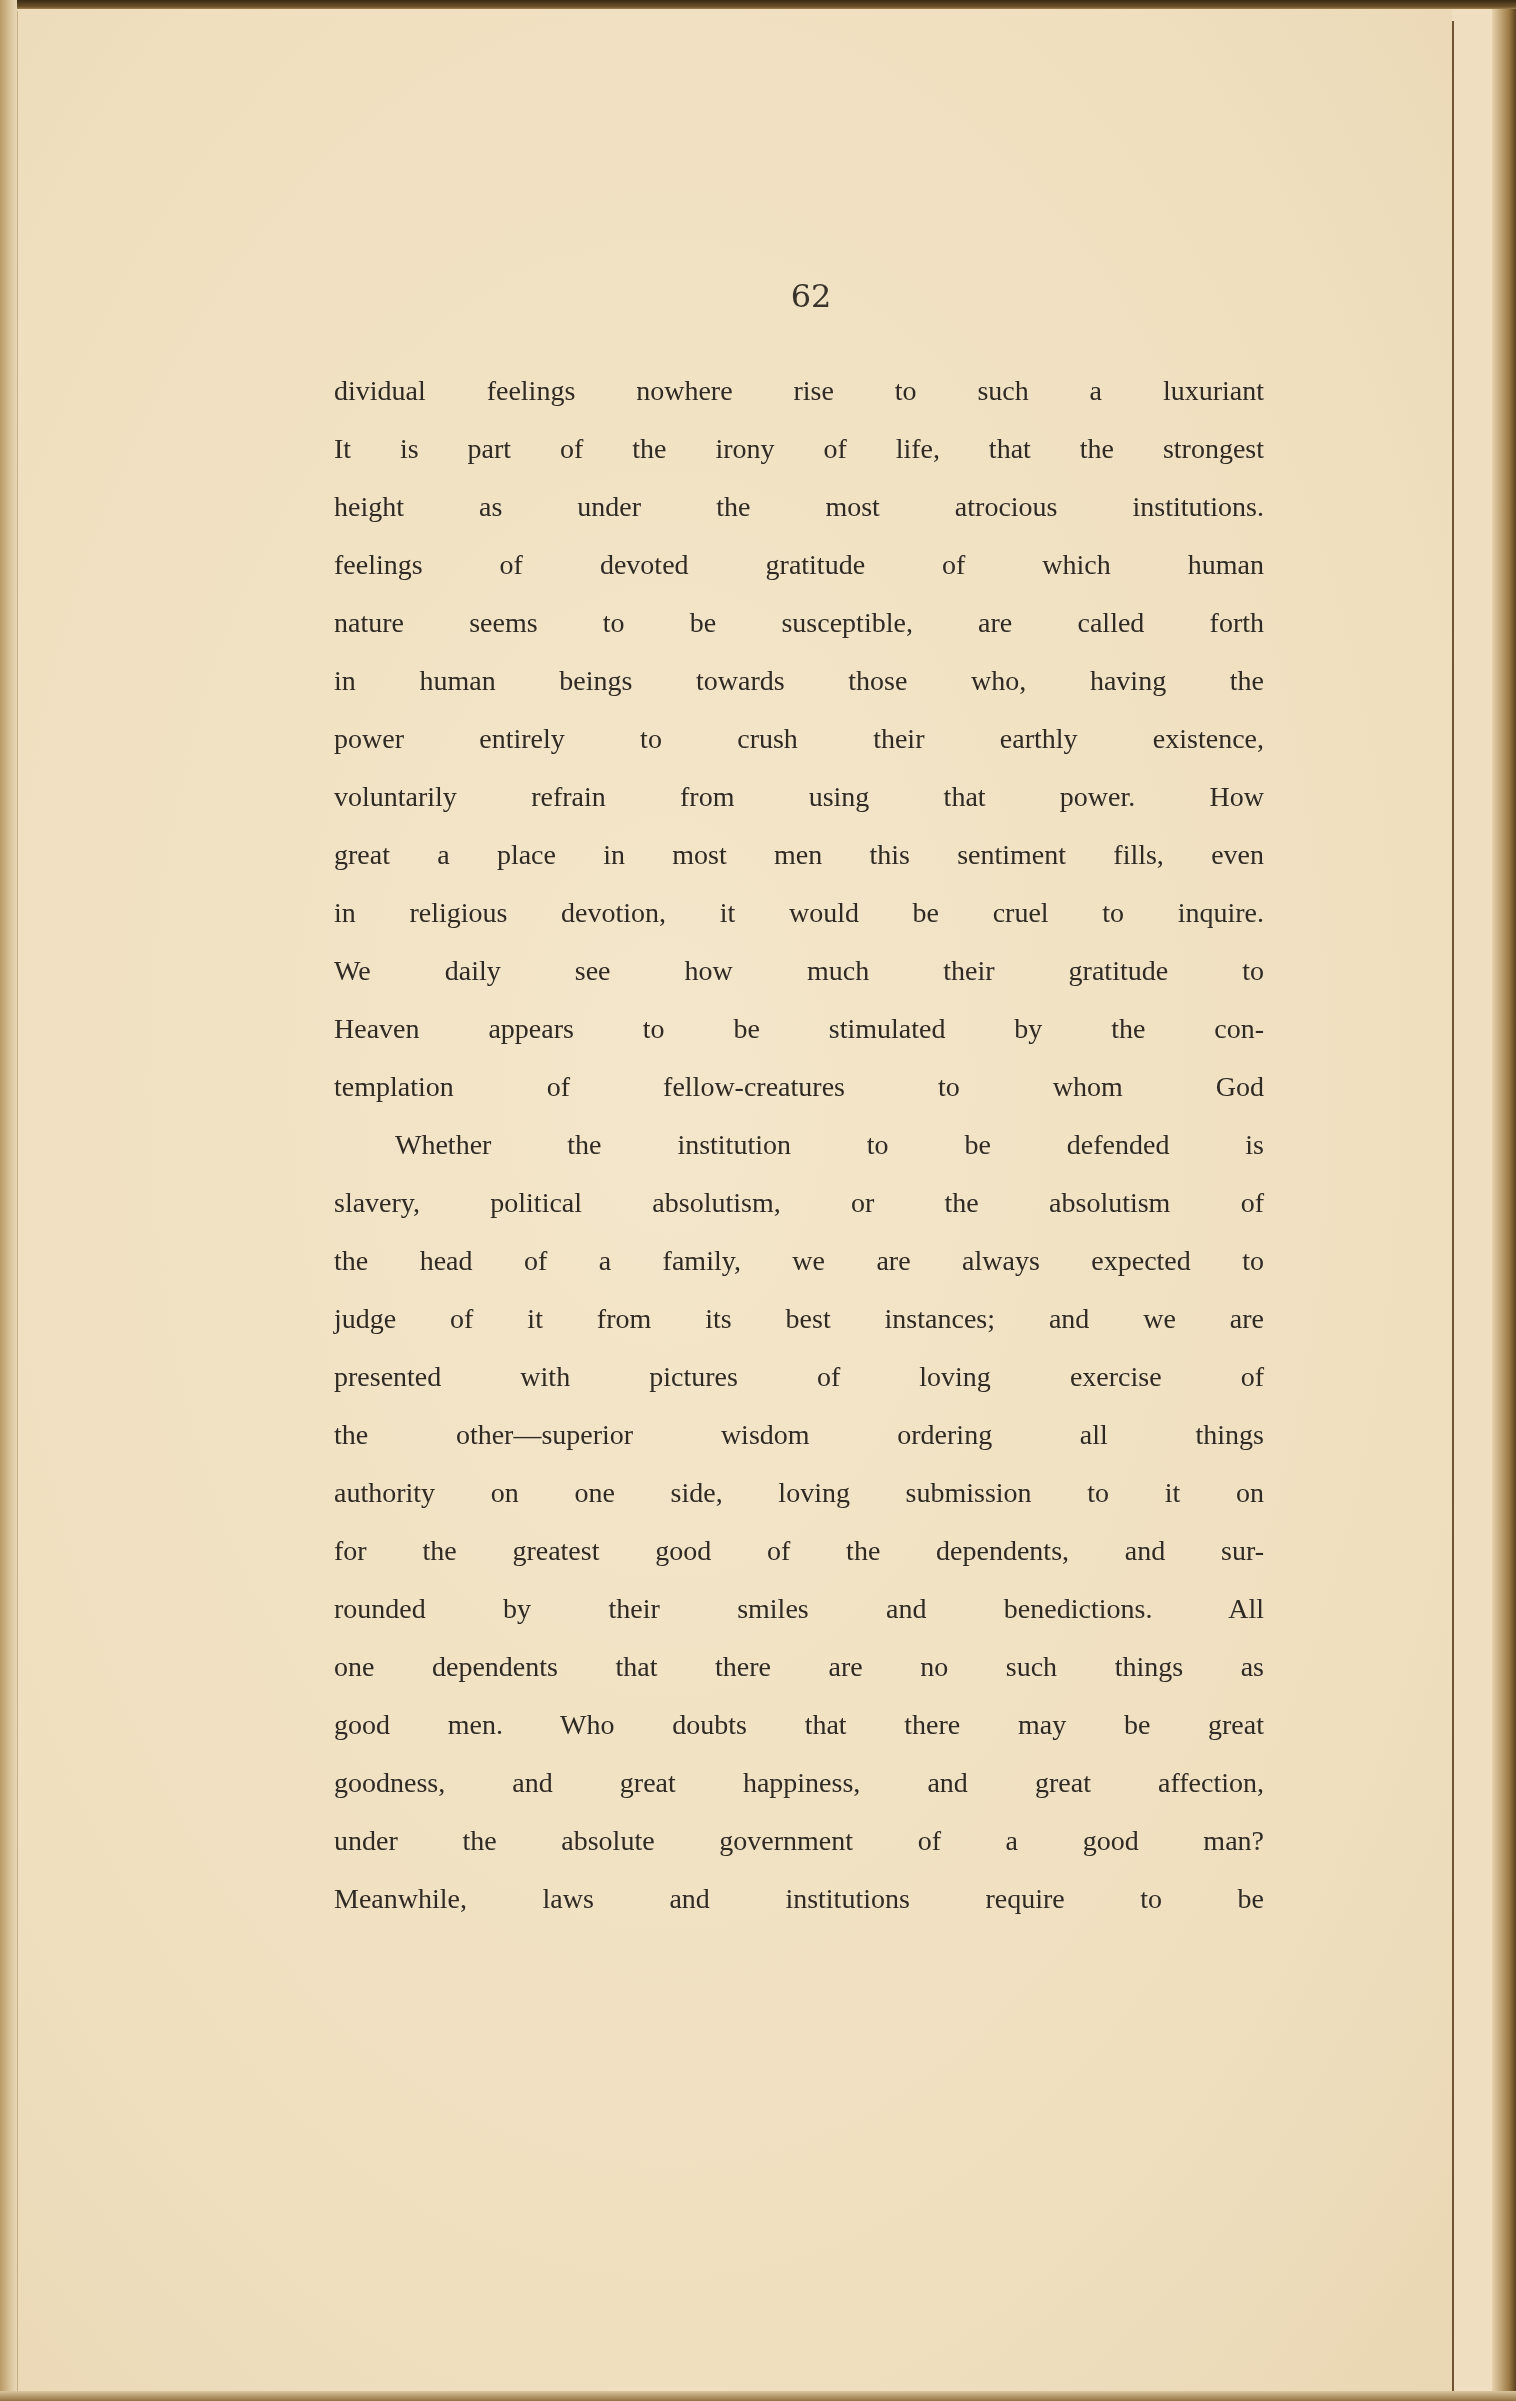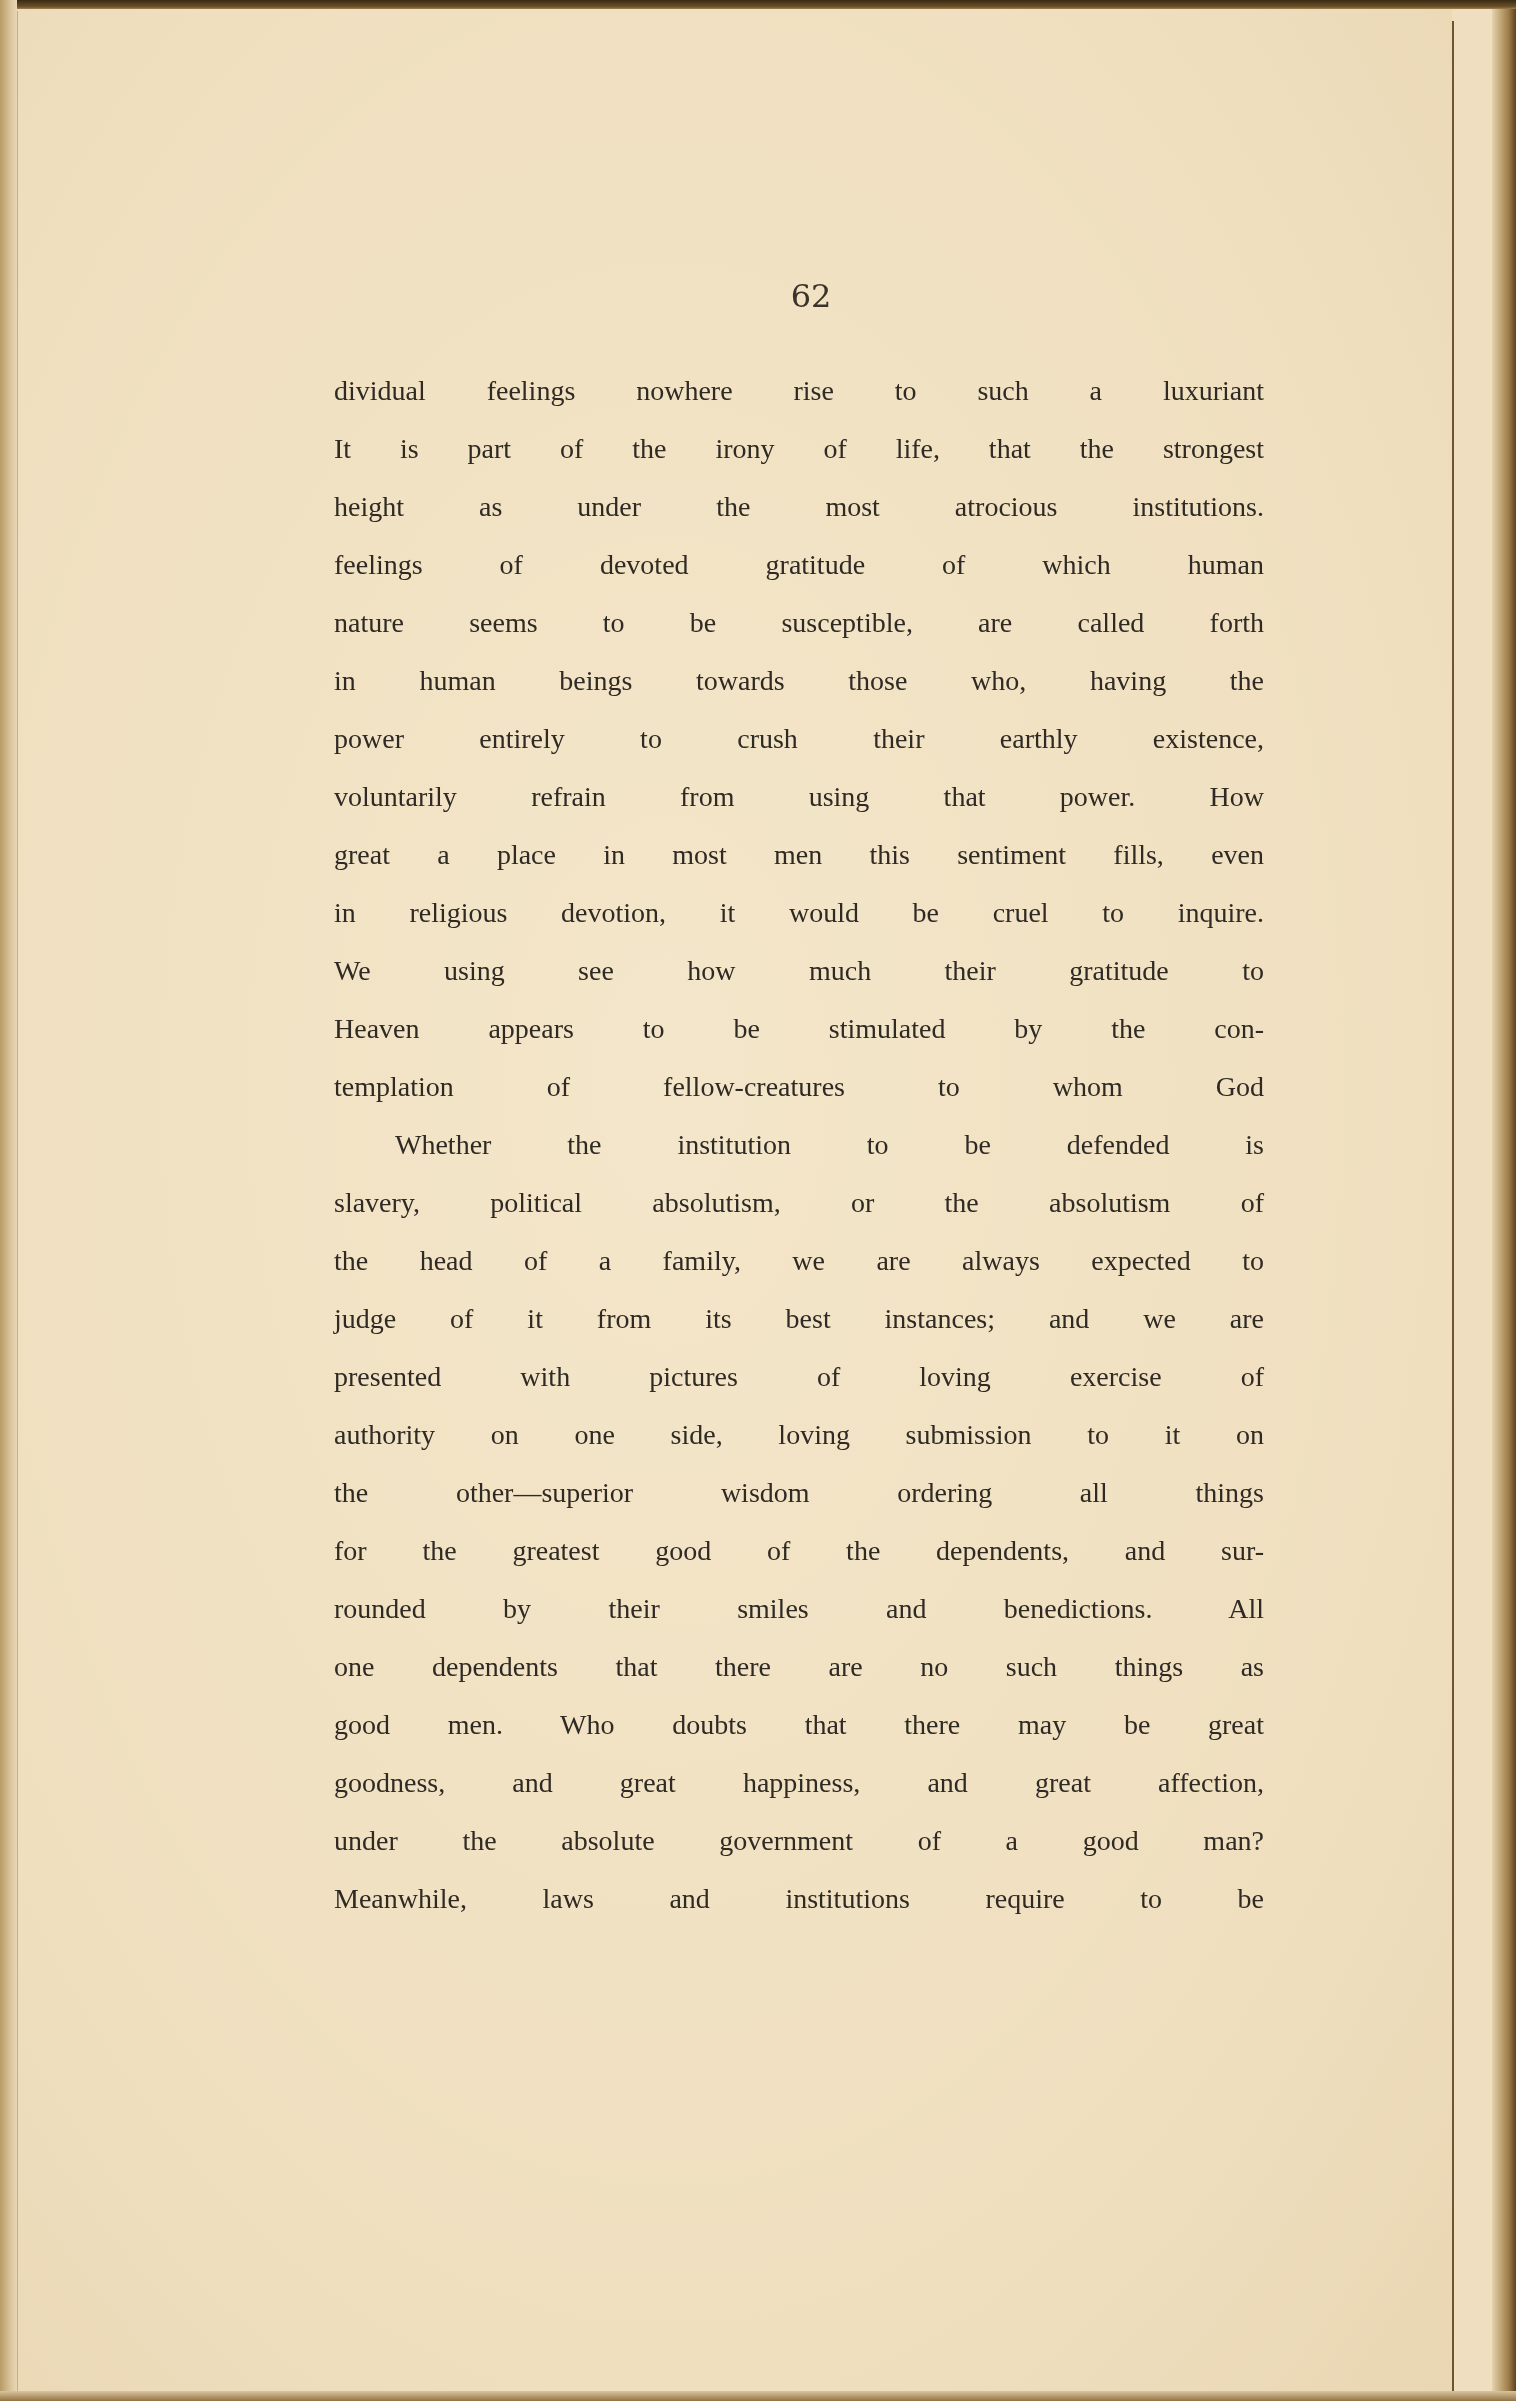--- a/index.html
+++ b/index.html
@@ -77,30 +77,30 @@
   <span class="line">dividual feelings nowhere rise to such a luxuriant</span>
   <span class="line">It is part of the irony of life, that the strongest</span>
   <span class="line">height as under the most atrocious institutions.</span>
   <span class="line">feelings of devoted gratitude of which human</span>
   <span class="line">nature seems to be susceptible, are called forth</span>
   <span class="line">in human beings towards those who, having the</span>
   <span class="line">power entirely to crush their earthly existence,</span>
   <span class="line">voluntarily refrain from using that power. How</span>
   <span class="line">great a place in most men this sentiment fills, even</span>
   <span class="line">in religious devotion, it would be cruel to inquire.</span>
-  <span class="line">We using see how much their gratitude to</span>
+  <span class="line">We daily see how much their gratitude to</span>
   <span class="line">Heaven appears to be stimulated by the con-</span>
   <span class="line">templation of fellow-creatures to whom God</span>
   <span class="line indent">Whether the institution to be defended is</span>
   <span class="line">slavery, political absolutism, or the absolutism of</span>
   <span class="line">the head of a family, we are always expected to</span>
   <span class="line">judge of it from its best instances; and we are</span>
   <span class="line">presented with pictures of loving exercise of</span>
+  <span class="line">the other—superior wisdom ordering all things</span>
   <span class="line">authority on one side, loving submission to it on</span>
-  <span class="line">the other—superior wisdom ordering all things</span>
   <span class="line">for the greatest good of the dependents, and sur-</span>
   <span class="line">rounded by their smiles and benedictions. All</span>
   <span class="line">one dependents that there are no such things as</span>
   <span class="line">good men. Who doubts that there may be great</span>
   <span class="line">goodness, and great happiness, and great affection,</span>
   <span class="line">under the absolute government of a good man?</span>
   <span class="line">Meanwhile, laws and institutions require to be</span>
 </div>
 
 

